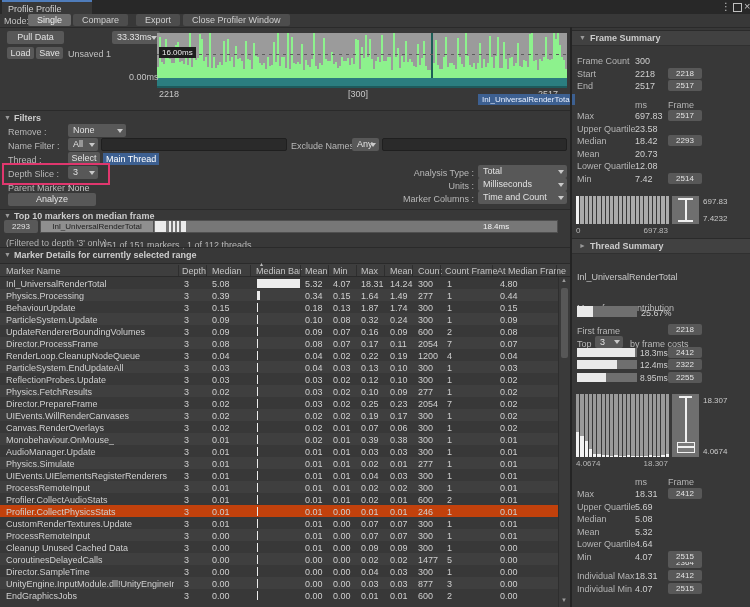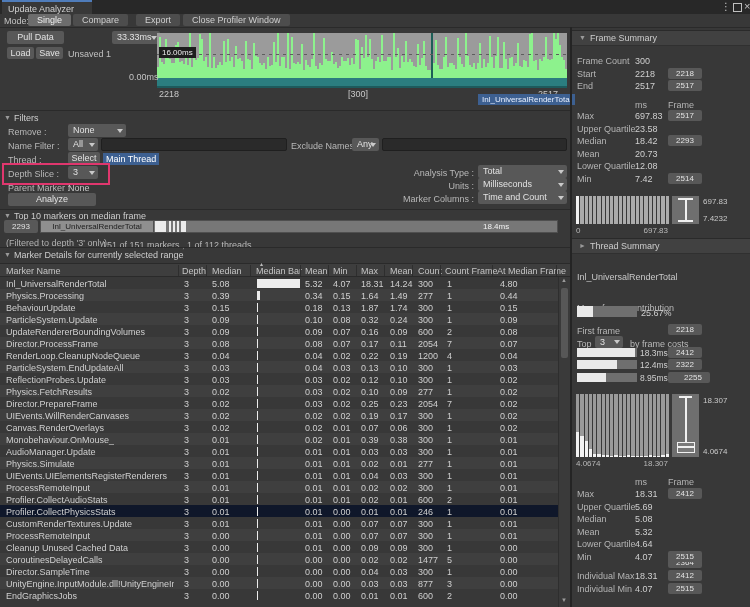--- a/index.html
+++ b/index.html
@@ -1,19 +1,19 @@
 <!DOCTYPE html>
 <html><head>
 <meta charset="utf-8">
 <style>
   html,body{margin:0;padding:0;background:#1e1e1e;}
   .win{position:relative;width:750px;height:607px;background:#383838;overflow:hidden;
        font-family:"Liberation Sans","DejaVu Sans",sans-serif;font-size:9px;color:#b8b8b8;}
   .abs{position:absolute;}
-  .bold{font-weight:normal;color:#cdcdcd;}
+  .bold{font-weight:bold;color:#cdcdcd;}
   .btn{position:absolute;background:#585858;border-radius:2px;color:#e2e2e2;text-align:center;}
   .drop{position:absolute;background:#585858;border-radius:2px;color:#e2e2e2;padding-left:5px;
         box-sizing:border-box;line-height:13px;height:13px;}
   .drop .arr{position:absolute;right:3px;top:5px;width:0;height:0;border-left:3px solid transparent;
         border-right:3px solid transparent;border-top:4px solid #c9c9c9;}
   .field{position:absolute;background:#2a2a2a;border:1px solid #1f1f1f;border-radius:2px;height:11px;box-sizing:content-box;}
   .hline{position:absolute;height:1px;background:#2a2a2a;}
   .fold{font-size:7px;color:#9a9a9a;}
   .fbtn{position:absolute;width:34px;height:11px;line-height:11px;background:#585858;border-radius:2px;
         color:#e2e2e2;text-align:center;font-size:8px;}
@@ -35,21 +35,21 @@
   .trow span{position:absolute;top:1.5px;white-space:nowrap;color:#cfcfcf;}
   .boxplot{position:absolute;background:#6f6f6f;}
 </style>
 </head>
 <body>
 
 <div class="win">
 
   <div class="abs" style="left:0;top:0;width:750px;height:14px;background:#282828;"></div>
   <div class="abs" style="left:2px;top:0;width:90px;height:14px;background:#383838;border-top:2px solid #4f7cba;box-sizing:border-box;">
-    <span class="abs" style="left:6px;top:2px;color:#d2d2d2;">Update Analyzer</span>
+    <span class="abs" style="left:6px;top:2px;color:#d2d2d2;">Profile Profile</span>
   </div>
   <span class="abs" style="left:721px;top:1px;color:#c0c0c0;font-size:10px;">⋮</span>
   <span class="abs" style="left:733px;top:3px;width:7px;height:7px;border:1px solid #c0c0c0;"></span>
   <span class="abs" style="left:744px;top:0px;color:#c0c0c0;font-size:11px;">×</span>
 
   <span class="abs" style="left:4px;top:16px;color:#c4c4c4;">Mode:</span>
   <div class="abs" id="mode-buttons" style="left:28px;top:14px;height:13px;"><div style="display: inline-block; height: 12px; line-height: 12px; padding: 0px 9px; margin-left: 0px; background: rgb(109, 109, 109); color: rgb(240, 240, 240); border-radius: 2px; text-align: center;">Single</div><div style="display: inline-block; height: 12px; line-height: 12px; padding: 0px 9px; margin-left: 2px; background: rgb(77, 77, 77); color: rgb(207, 207, 207); border-radius: 2px; text-align: center;">Compare</div><div style="display: inline-block; height: 12px; line-height: 12px; padding: 0px 9px; margin-left: 8px; background: rgb(77, 77, 77); color: rgb(207, 207, 207); border-radius: 2px; text-align: center;">Export</div><div style="display: inline-block; height: 12px; line-height: 12px; padding: 0px 9px; margin-left: 3px; background: rgb(77, 77, 77); color: rgb(207, 207, 207); border-radius: 2px; text-align: center;">Close Profiler Window</div></div>
   <div class="hline" style="left:0;top:27px;width:750px;"></div>
 
   <div class="btn" style="left:7px;top:31px;width:57px;height:13px;line-height:13px;">Pull Data</div>
@@ -615,21 +615,21 @@
         <span style="left: 212px;">0.01</span>
         <span style="left: 305px;">0.01</span>
         <span style="left: 333px;">0.01</span>
         <span style="left: 361px;">0.02</span>
         <span style="left: 390px;">0.01</span>
         <span style="left: 418px;">600</span>
         <span style="left: 447px;">2</span>
         <span style="left: 500px;">0.01</span>
         <div style="position: absolute; left: 257px; top: 1.5px; height: 9px; background: rgb(236, 236, 236); width: 1px;"></div>
       </div>
-      <div class="trow" style="top: 228px; background: #0f172a;">
+      <div class="trow" style="top: 228px; background: #c2410c;">
         <span style="left: 6px; max-width: 168px; overflow: hidden;">Profiler.CollectPhysicsStats</span>
         <span style="left: 184px;">3</span>
         <span style="left: 212px;">0.01</span>
         <span style="left: 305px;">0.01</span>
         <span style="left: 333px;">0.00</span>
         <span style="left: 361px;">0.01</span>
         <span style="left: 390px;">0.01</span>
         <span style="left: 418px;">246</span>
         <span style="left: 447px;">1</span>
         <span style="left: 500px;">0.01</span>
@@ -854,21 +854,21 @@
           <div class="fill" style="width: 66%;"></div>
         </div>
         <span class="t">12.4ms</span>
         <div class="fbtn fb" style="position: absolute;">2322</div>
       </div>
       <div class="costrow">
         <div class="bar">
           <div class="fill" style="width: 48%;"></div>
         </div>
         <span class="t">8.95ms</span>
-        <div class="fbtn fb" style="position: absolute; padding-left: 8px;">2255</div>
+        <div class="fbtn fb" style="position: absolute;">2255</div>
       </div>
     </div>
 
   <div class="hist" id="ms-hist" style="left:576px;top:394px;width:93px;height:63px;">
       <div class="hb" style="background: rgb(154, 154, 154);">
         <div class="hw" style="height: 40%;"></div>
       </div>
       <div class="hb" style="background: rgb(154, 154, 154);">
         <div class="hw" style="height: 34%;"></div>
       </div>

